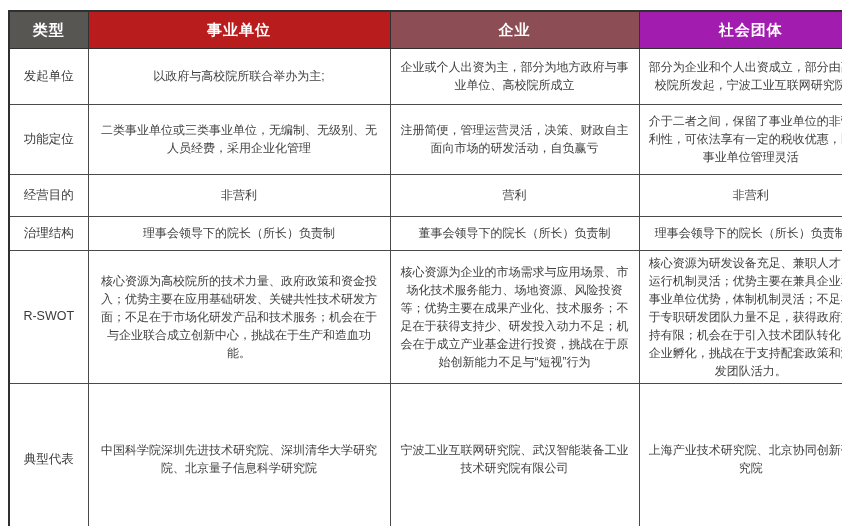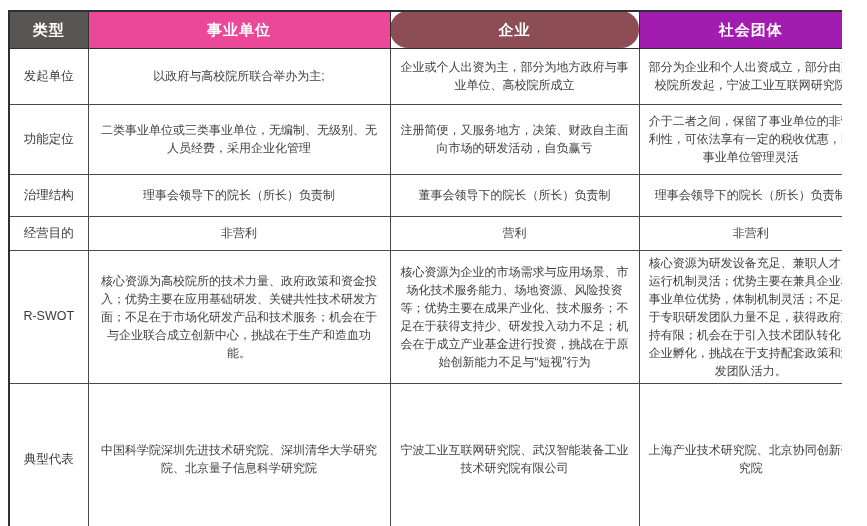--- a/index.html
+++ b/index.html
@@ -62,49 +62,49 @@
   <table class="cmp">
     <colgroup>
       <col style="width:79px">
       <col style="width:302px">
       <col style="width:249px">
       <col style="width:224px">
     </colgroup>
     <thead>
       <tr>
         <th style="background-color: rgb(88, 86, 83);">类型</th>
-        <th style="background-color: #ec4899; margin-left: 10px;">事业单位</th>
-        <th style="background-color: rgb(140, 77, 85); border-radius: 18px;">企业</th>
+        <th style="background-color: #b91c1c; margin-left: 10px;">事业单位</th>
+        <th style="background-color: rgb(140, 77, 85);">企业</th>
         <th style="background-color: #a21caf;">社会团体</th>
       </tr>
     </thead>
     <tbody>
       <tr>
         <th class="rowlabel">发起单位</th>
         <td>以政府与高校院所联合举办为主;</td>
         <td>企业或个人出资为主，部分为地方政府与事业单位、高校院所成立</td>
         <td>部分为企业和个人出资成立，部分由高校院所发起，宁波工业互联网研究院</td>
       </tr>
       <tr>
         <th class="rowlabel">功能定位</th>
         <td>二类事业单位或三类事业单位，无编制、无级别、无人员经费，采用企业化管理</td>
-        <td>注册简便，又服务地方，决策、财政自主面向市场的研发活动，自负赢亏</td>
+        <td>注册简便，管理运营灵活，决策、财政自主面向市场的研发活动，自负赢亏</td>
         <td>介于二者之间，保留了事业单位的非营利性，可依法享有一定的税收优惠，比事业单位管理灵活</td>
+      </tr>
+      <tr>
+        <th class="rowlabel">经营目的</th>
+        <td>非营利</td>
+        <td>营利</td>
+        <td>非营利</td>
       </tr>
       <tr>
         <th class="rowlabel">治理结构</th>
         <td>理事会领导下的院长（所长）负责制</td>
         <td>董事会领导下的院长（所长）负责制</td>
         <td>理事会领导下的院长（所长）负责制</td>
-      </tr>
-      <tr>
-        <th class="rowlabel">经营目的</th>
-        <td>非营利</td>
-        <td>营利</td>
-        <td>非营利</td>
       </tr>
       <tr>
         <th class="rowlabel">R-SWOT</th>
         <td>核心资源为高校院所的技术力量、政府政策和资金投入；优势主要在应用基础研发、关键共性技术研发方面；不足在于市场化研发产品和技术服务；机会在于与企业联合成立创新中心，挑战在于生产和造血功能。</td>
         <td>核心资源为企业的市场需求与应用场景、市场化技术服务能力、场地资源、风险投资等；优势主要在成果产业化、技术服务；不足在于获得支持少、研发投入动力不足；机会在于成立产业基金进行投资，挑战在于原始创新能力不足与“短视”行为</td>
         <td>核心资源为研发设备充足、兼职人才、运行机制灵活；优势主要在兼具企业和事业单位优势，体制机制灵活；不足在于专职研发团队力量不足，获得政府支持有限；机会在于引入技术团队转化、企业孵化，挑战在于支持配套政策和激发团队活力。</td>
       </tr>
       <tr>
         <th class="rowlabel">典型代表</th>
         <td>中国科学院深圳先进技术研究院、深圳清华大学研究院、北京量子信息科学研究院</td>

